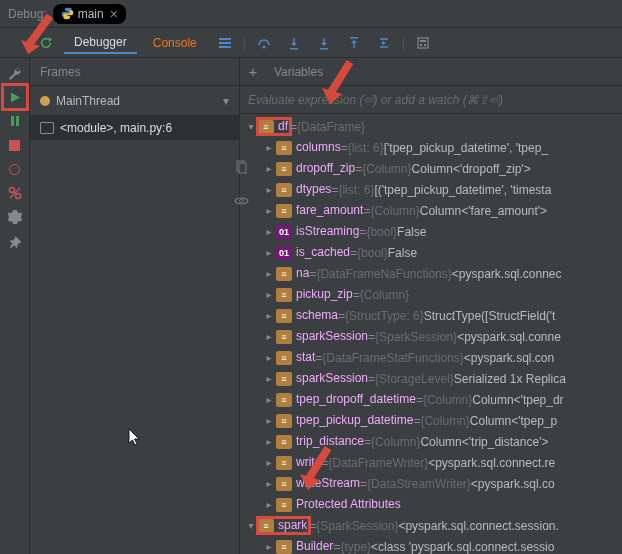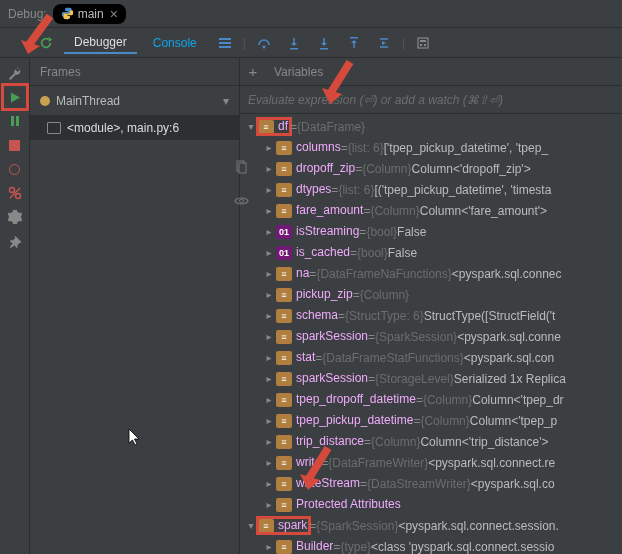--- a/index.html
+++ b/index.html
@@ -44,21 +44,21 @@
     display: flex;
     align-items: center;
     height: 30px;
     padding-left: 34px;
     background: #3c3f41;
     border-bottom: 1px solid #2b2d2f;
     gap: 6px;
   }
   .toolbar-row .tbtn {
     padding: 3px 10px;
-    color: #0ea5e9;
+    color: #f97316;
     cursor: pointer;
   }
   .toolbar-row .tbtn.active {
     color: #ddd;
     border-bottom: 2px solid #4a88c7;
   }
   .toolbar-row .tool-icon {
     width: 24px; height: 24px;
     display: flex;
     align-items: center;
@@ -126,21 +126,21 @@
     width: 10px; height: 10px; border-radius: 50%; background: #c9a24f;
   }
   .thread-expand {
     margin-left: auto;
     color: #888;
   }
   .frame-item {
     display: flex;
     align-items: center;
     gap: 6px;
-    padding: 5px 17px;
+    padding: 5px 10px;
     background: #2d2f30;
     color: #ddd;
   }
   .frame-icon {
     width: 14px; height: 12px;
     border: 1px solid #888;
     border-radius: 1px;
     position: relative;
   }
   .vars-pane {

